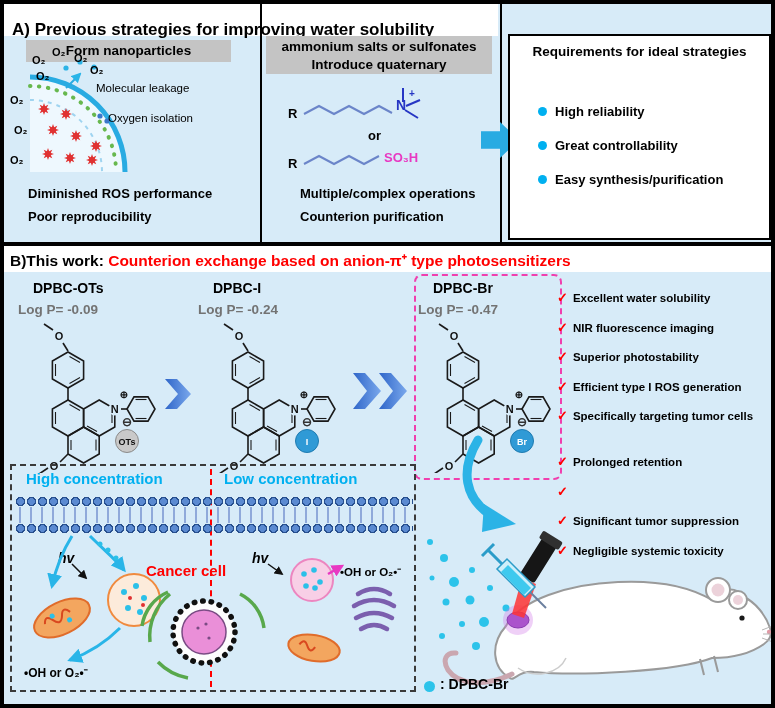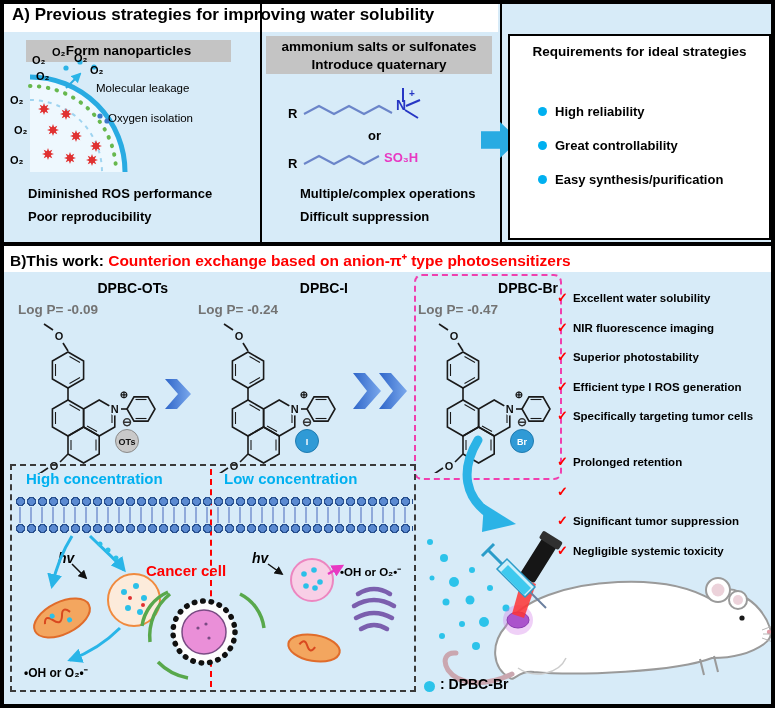--- a/index.html
+++ b/index.html
@@ -13,21 +13,21 @@
   .tb{font-weight:bold;color:#000;white-space:nowrap;position:absolute}
   .f17{font-size:17px}.f15{font-size:15px}.f14{font-size:14px}.f135{font-size:13.5px}
   .f13{font-size:13px}.f12{font-size:12px}.f115{font-size:11.5px}.f11{font-size:11px}
   .cyan{color:#00b0f0}.red{color:#ff0000}
   .plain{font-weight:normal}
   .reqbox{position:absolute;background:#fff;border:2px solid #000}
   .reqrow{position:absolute;display:flex;align-items:center;gap:8px}
   .dotcy{width:9px;height:9px;border-radius:50%;background:#00b0f0;flex:0 0 9px}
   .blockarrow{position:absolute;background:#29abe2;clip-path:polygon(0 26%,50% 26%,50% 0,100% 50%,50% 100%,50% 74%,0 74%)}
   .compound{position:absolute}
-  .cname{position:absolute;top:0;left:15px;right:0;text-align:right;font-weight:bold;font-size:14px;color:#000}
+  .cname{position:absolute;top:0;left:15px;right:0;text-align:left;font-weight:bold;font-size:14px;color:#000}
   .clogp{position:absolute;top:22px;left:0;right:0;text-align:left;font-weight:bold;font-size:13.5px;color:#737373}
   .cstruct{position:absolute;top:38px}
   .magentabox{position:absolute;border:2px dashed #f03fae;border-radius:8px}
   .benefits{position:absolute;width:215px}
   .benefit{display:flex;align-items:flex-start;gap:5px;margin-bottom:9.5px;line-height:20px;white-space:nowrap}
   .benefit.gap{margin-bottom:26px}
   .benefit .txt{font-weight:bold;font-size:11.5px;color:#000}
   .chk{color:#ff0000;font-weight:bold;font-size:13px;line-height:20px}
   .cellbox{position:absolute;border:2px dashed #3a3a3a}
   .redline{position:absolute;border-left:2px dashed #ff0000}
@@ -105,21 +105,21 @@
         <line class="dbl" x1="107.5" y1="100.5" x2="118.5" y2="100.5"></line>
         <line class="bnd" x1="40" y1="136" x2="32" y2="144"></line>
         <circle class="halo" cx="26" cy="148" r="6"></circle>
         <text class="atom" x="26" y="152">O</text>
         <line class="bnd" x1="20" y1="150" x2="11" y2="156"></line>
       </g>
     </defs>
   </svg>
 
   <section class="panel" style="left:4px;top:4px;width:767px;height:238px">
-    <div class="whitebar f17" style="left:0;top:0;width:494px;height:28px;padding:1px 8px">A) Previous strategies for improving water solubility</div>
+    <div class="whitebar f17" style="left:0;top:0;width:494px;height:28px;padding:16px 8px">A) Previous strategies for improving water solubility</div>
     <div class="divline" style="left:256px;top:0;width:2px;height:238px"></div>
     <div class="divline" style="left:496px;top:0;width:2px;height:238px"></div>
 
     <div class="grayhdr f135" style="left:22px;top:36px;width:205px;height:22px;line-height:22px">Form nanoparticles</div>
     <svg class="abs" style="left:4px;top:48px" width="250" height="128" viewBox="0 0 250 128">
       <path d="M 22,120 L 22,25 A 95,95 0 0 1 117,120 Z" fill="#eef8fe"></path>
       <path d="M 22,25 A 95,95 0 0 1 117,120" fill="none" stroke="#29abe2" stroke-width="5"></path>
       <path d="M 22,34 A 86,86 0 0 1 108,120" fill="none" stroke="#67b84e" stroke-width="4" stroke-dasharray="0.5 8.5" stroke-linecap="round"></path>
       <path d="M 22,48 A 72,72 0 0 1 94,120" fill="none" stroke="#9fd4f0" stroke-width="2" stroke-dasharray="4 5"></path>
       <g fill="#e03131">
@@ -169,21 +169,21 @@
         <line x1="131" y1="20" x2="131" y2="6"></line>
           <line x1="134" y1="24" x2="148" y2="18"></line>
           <line x1="133" y1="28" x2="146" y2="36"></line>
       </g>
       <text class="svgtxt" x="96" y="58">or</text>
       <polyline points="32,82 47,74 62,82 77,74 92,82 107,74" fill="none" stroke="#6b85c9" stroke-width="2"></polyline>
       <text class="svgtxt" x="16" y="86">R</text>
       <text class="svgtxt-mag" x="112" y="80">SO₃H</text>
     </svg>
     <span class="tb f13" style="left:296px;top:182px">Multiple/complex operations</span>
-    <span class="tb f13" style="left:296px;top:205px">Difficult suppression</span>
+    <span class="tb f13" style="left:296px;top:205px">Counterion purification</span>
 
     <div class="blockarrow" style="left:477px;top:118px;width:38px;height:36px"></div>
 
     <div class="reqbox" style="left:504px;top:30px;width:263px;height:206px">
       <div class="tb f135" style="left:0;right:0;top:8px;text-align:center;position:absolute">Requirements for ideal strategies</div>
       <div class="reqrow" style="left:28px;top:68px">
         <span class="dotcy"></span>
         <span class="tb f13" style="position:static">High reliability</span>
       </div>
       <div class="reqrow" style="left:28px;top:102px">

